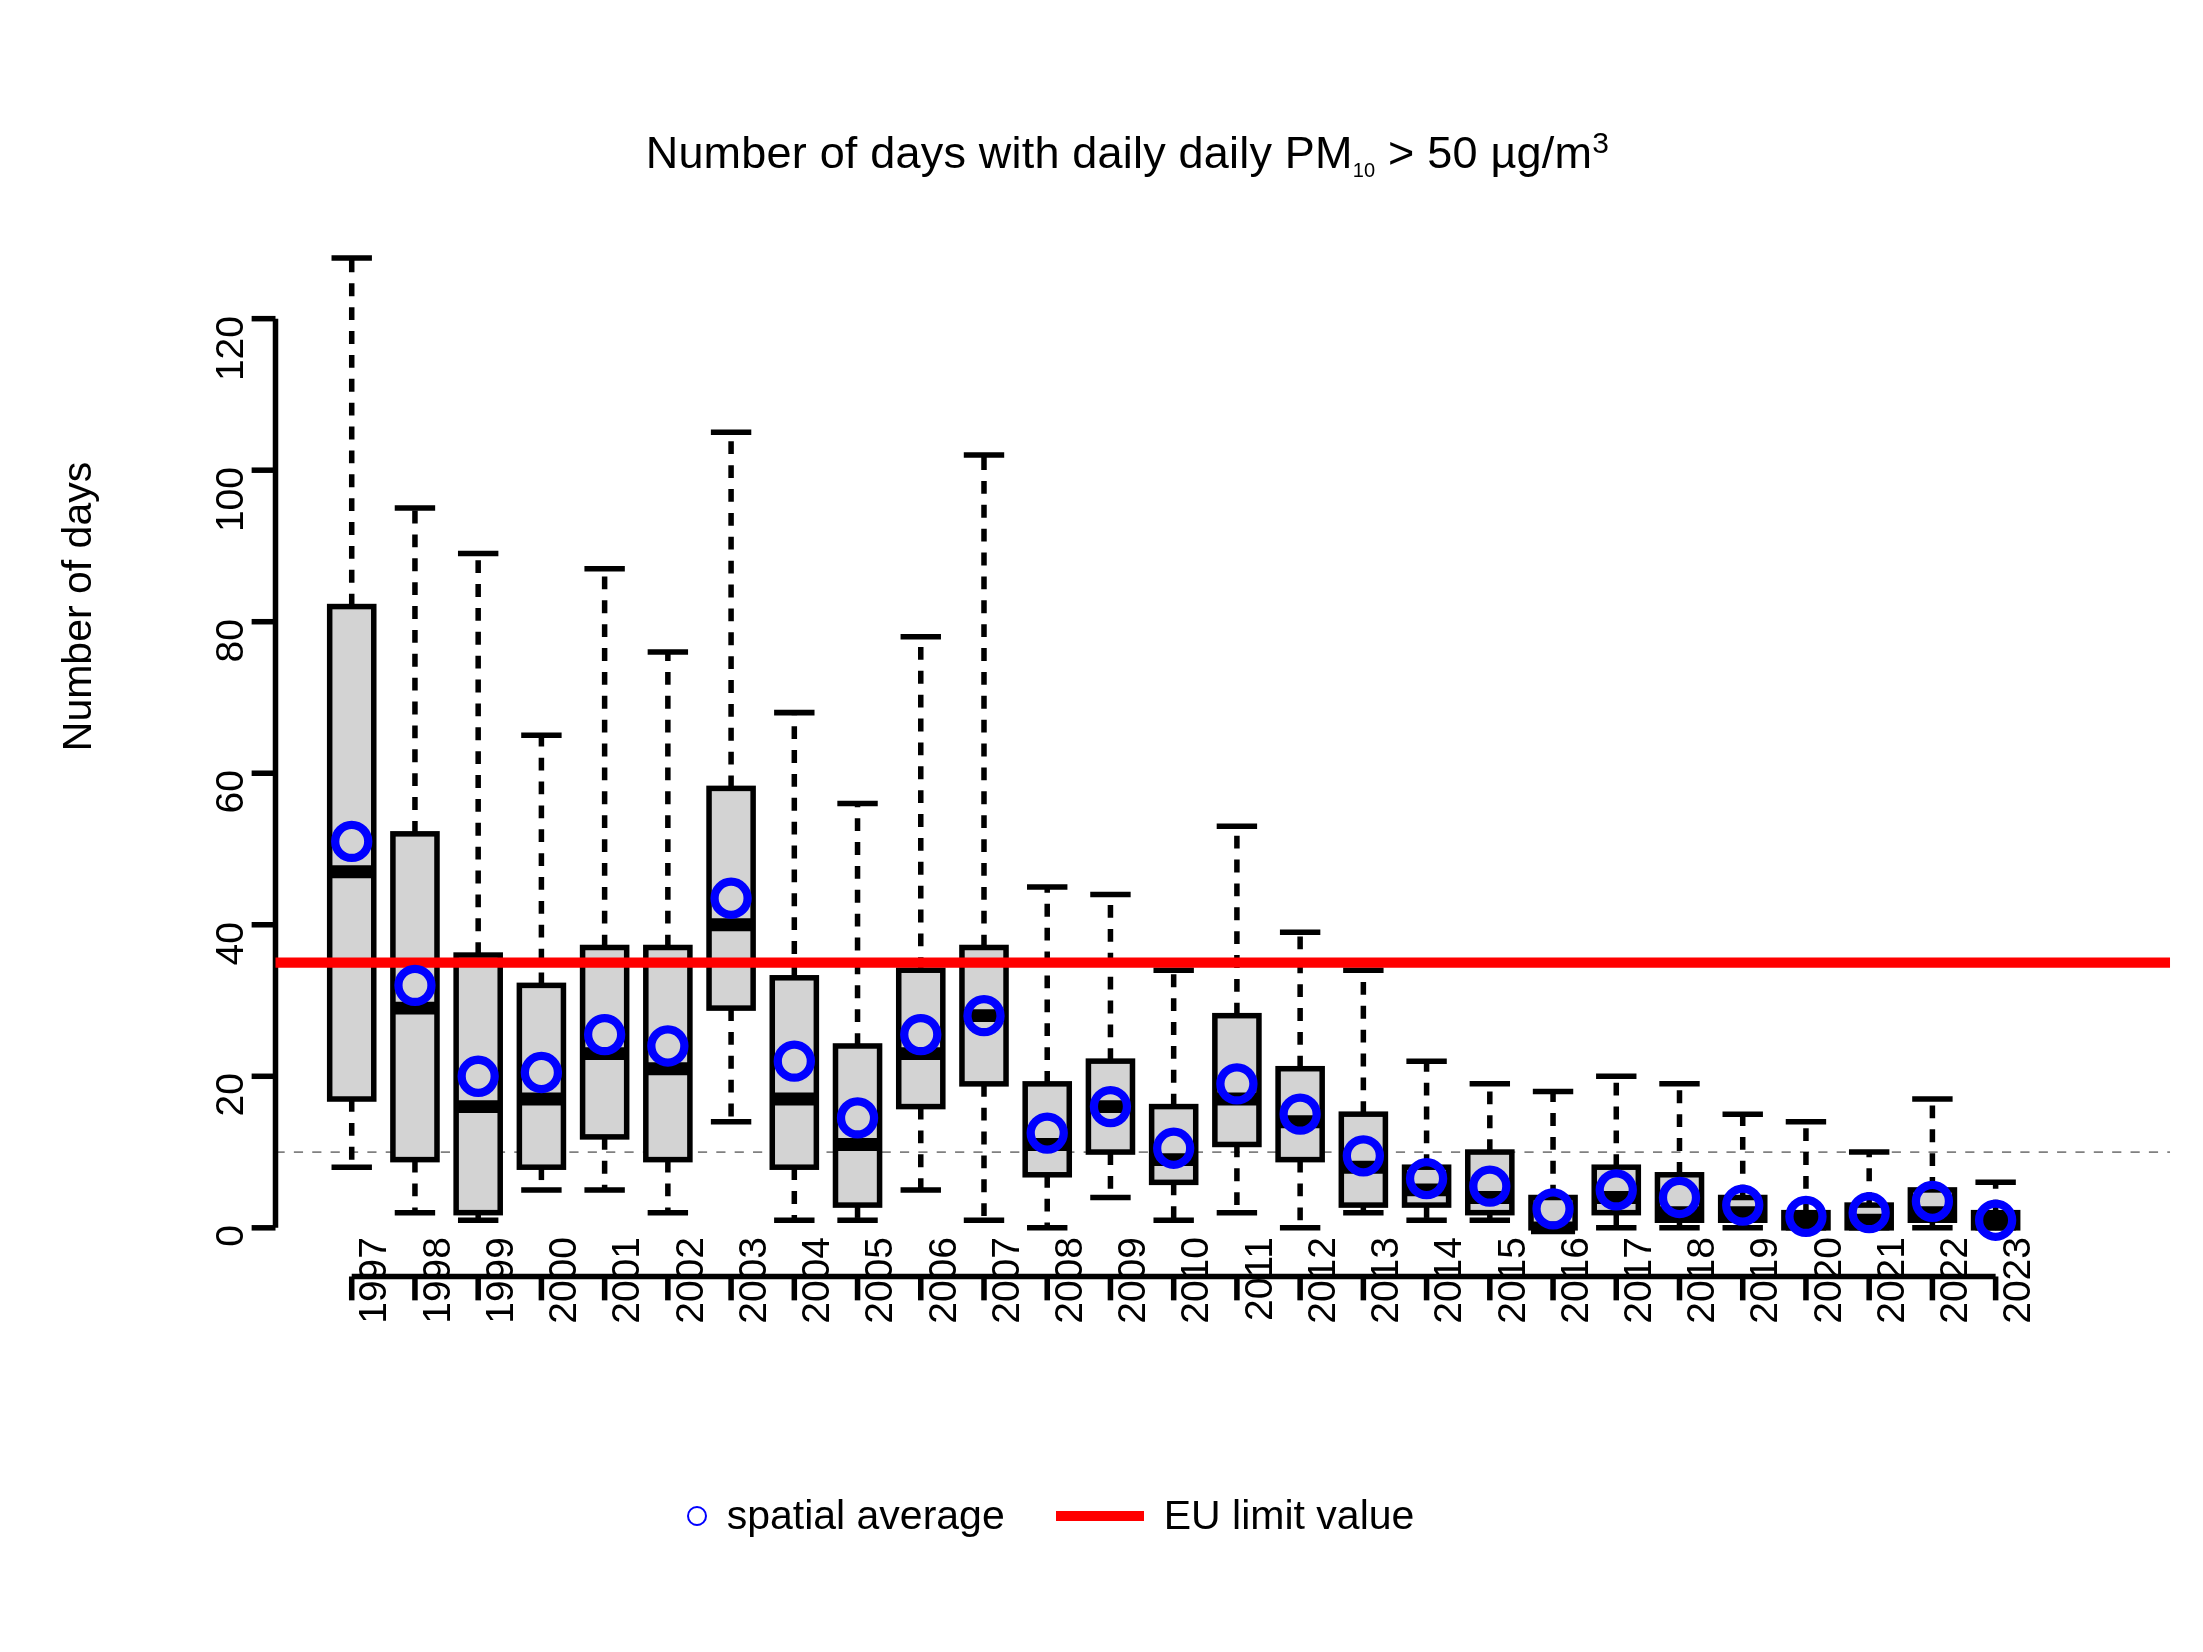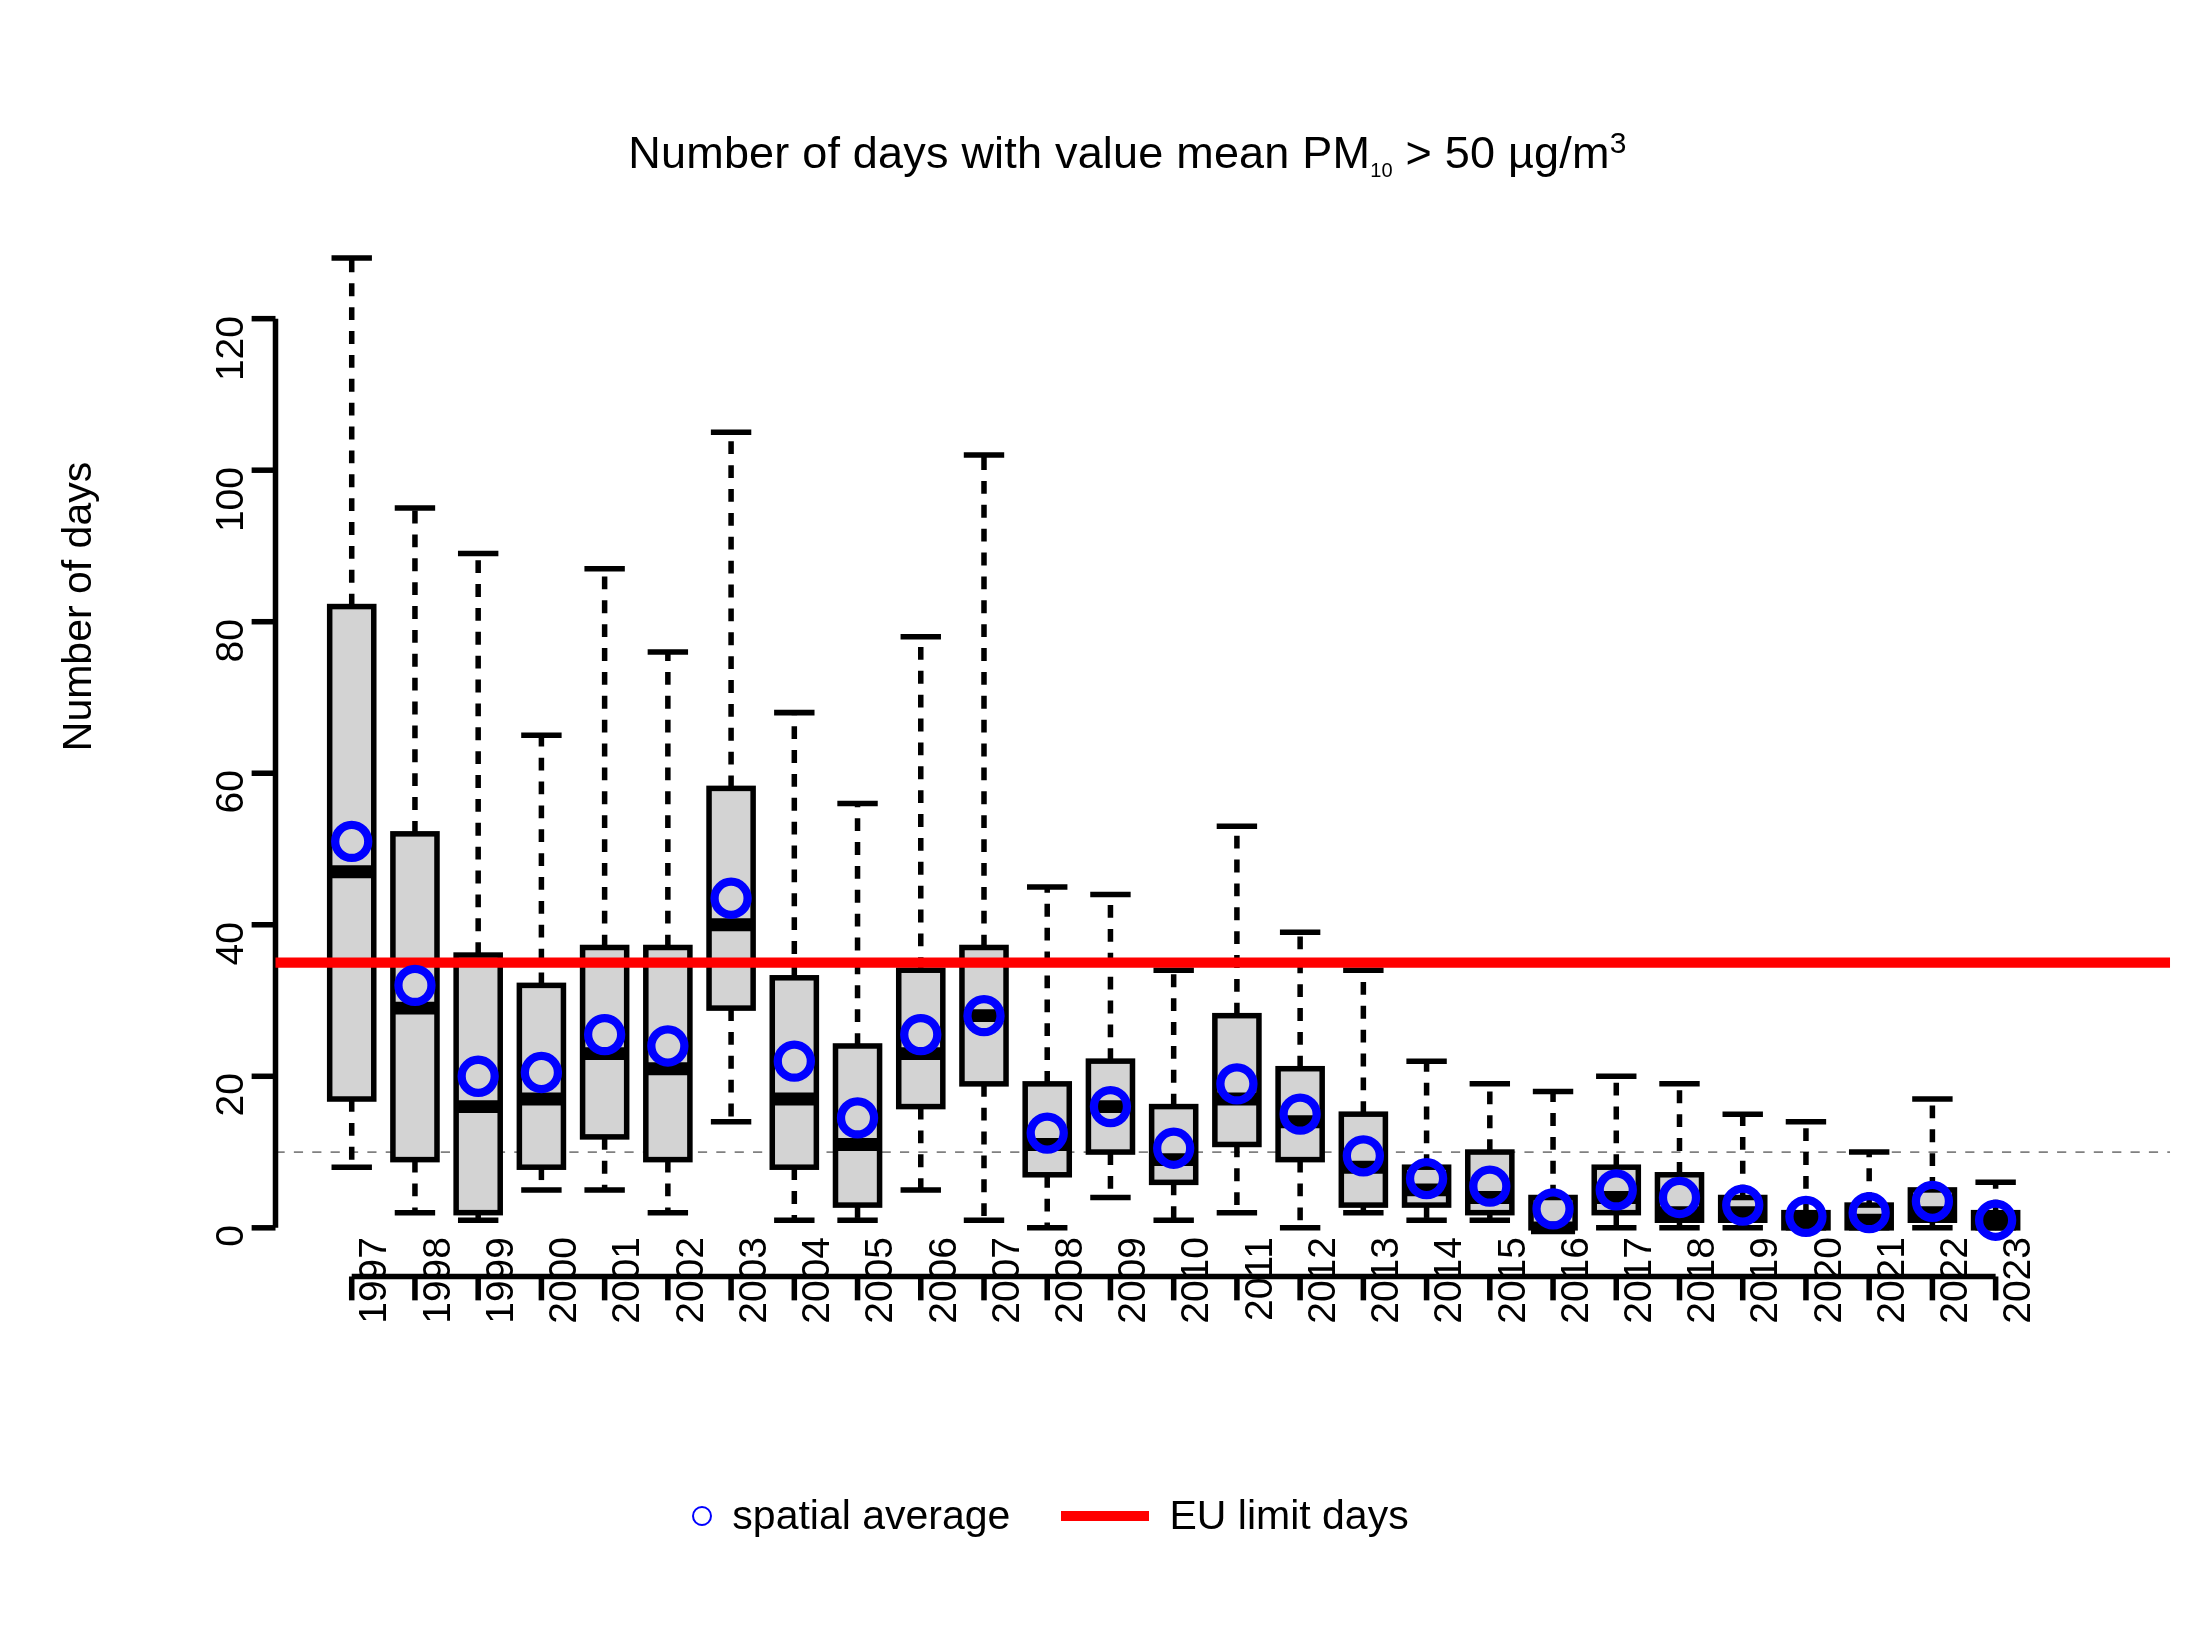--- a/index.html
+++ b/index.html
@@ -72,21 +72,21 @@
   .lg-line{
     display:inline-block;width:88px;height:10px;background:#ff0000;
   }
 </style>
 </head>
 <body>
 
 <div id="figure">
 
   <div id="chart-title">
-    <span>Number of days with value mean PM</span><sub>10</sub><span> &gt; 50 µg/m</span><sup>3</sup>
+    <span>Number of days with daily daily PM</span><sub>10</sub><span> &gt; 50 µg/m</span><sup>3</sup>
   </div>
 
   <div id="ylabel">Number of days</div>
 
   <div id="plot">
     <svg id="chart-svg" width="2204" height="1653" viewBox="0 0 2400 1800">
         <line x1="300" x2="2363" y1="1254.5" y2="1254.5" stroke="#808080" stroke-width="2" stroke-dasharray="10 10"></line>
         <line x1="300" x2="300" y1="347" y2="1337" stroke="#000" stroke-width="6"></line>
         <line x1="274" x2="300" y1="1337" y2="1337" stroke="#000" stroke-width="6"></line>
         <line x1="274" x2="300" y1="1172" y2="1172" stroke="#000" stroke-width="6"></line>
@@ -408,18 +408,18 @@
       </div>
   </div>
 
   <div id="legend">
     <div class="legend-item">
       <span class="lg-circle"></span>
       <span class="legend-label">spatial average</span>
     </div>
     <div class="legend-item">
       <span class="lg-line"></span>
-      <span class="legend-label">EU limit days</span>
+      <span class="legend-label">EU limit value</span>
     </div>
   </div>
 
 </div>
 
 
 </body></html>

